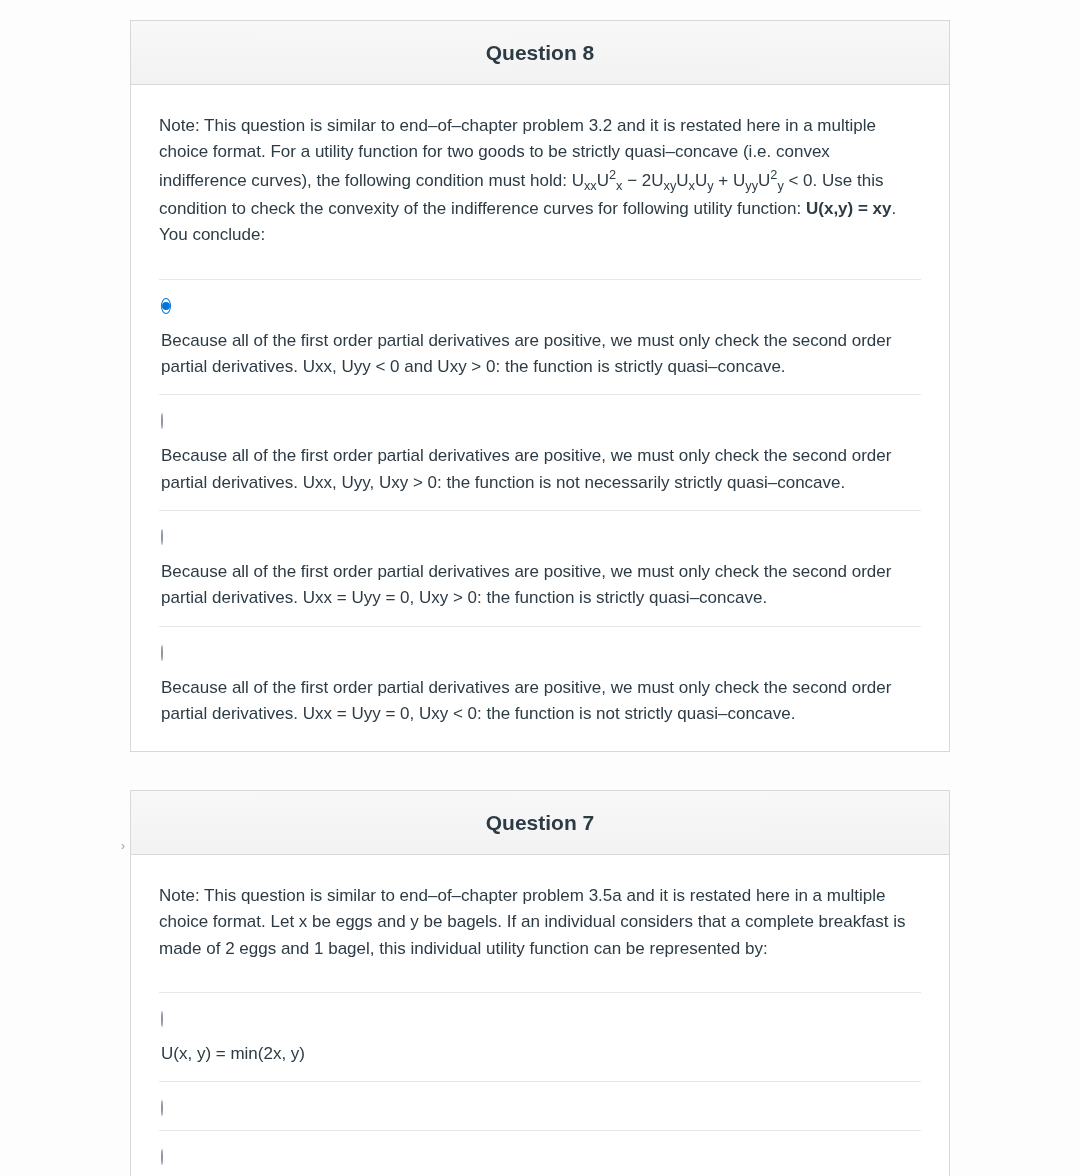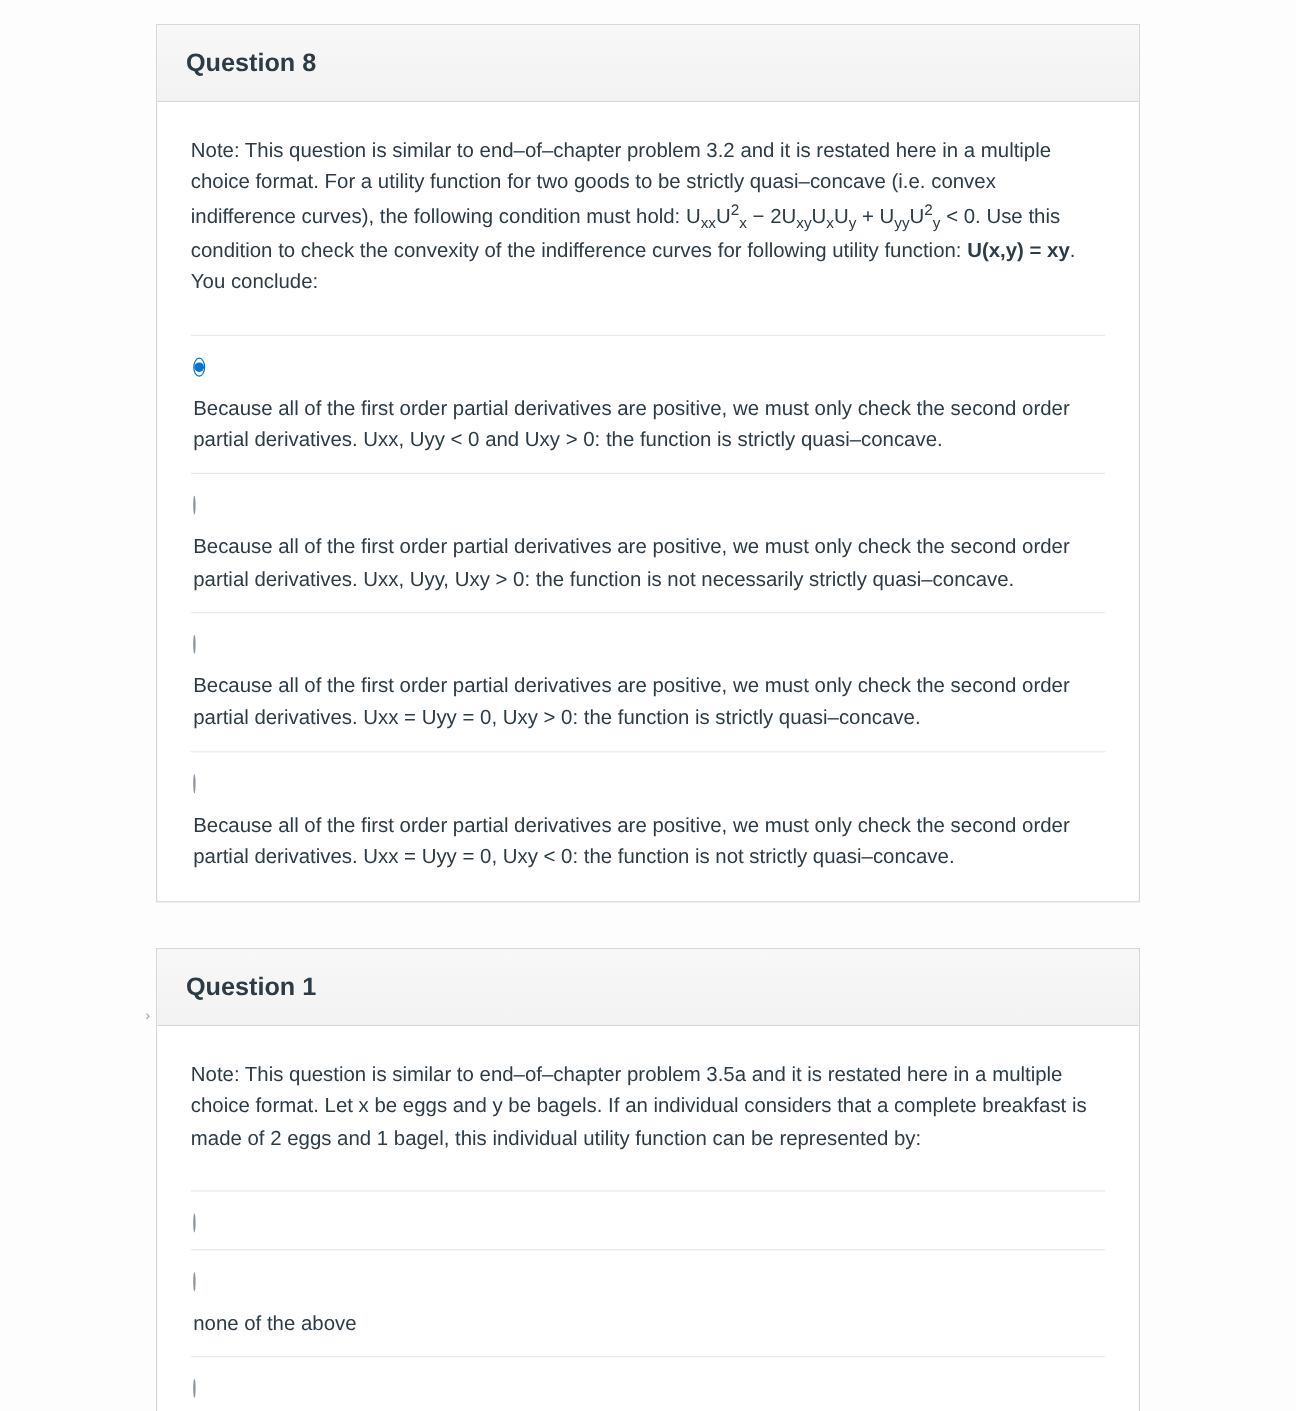--- a/index.html
+++ b/index.html
@@ -22,20 +22,21 @@
     margin-bottom: 38px;
     position: relative;
   }
   .question-header {
     background: linear-gradient(#f8f8f8,#f2f2f2);
     border-bottom: 1px solid #d6d9dc;
     padding: 16px 24px 14px 24px;
     font-weight: 700;
     font-size: 21px;
     color: #2d3b45;
+    text-align: center;
   }
   .question-body {
     padding: 28px 28px 10px 28px;
   }
   .prompt {
     margin-bottom: 30px;
   }
   .options {
     border-top: 1px solid #e6e8ea;
   }
@@ -120,24 +121,28 @@
         <span class="radio"></span>
         <span class="option-label">Because all of the first order partial derivatives are positive, we must only check the second order partial derivatives. Uxx = Uyy = 0, Uxy &lt; 0: the function is not strictly quasi–concave.</span>
       </label>
     </div>
   </div>
 </div>
 
 <div class="q2-wrap">
   <div class="handle">›</div>
   <div class="question-card">
-    <div class="question-header">Question 1</div>
+    <div class="question-header">Question 7</div>
     <div class="question-body">
       <div class="prompt">Note: This question is similar to end–of–chapter problem 3.5a and it is restated here in a multiple choice format. Let x be eggs and y be bagels. If an individual considers that a complete breakfast is made of 2 eggs and 1 bagel, this individual utility function can be represented by:</div>
       <div class="options">
+        <label class="option">
+          <span class="radio"></span>
+          <span class="option-label">U(x, y) = min(2x, y)</span>
+        </label>
         <label class="option">
           <span class="radio"></span>
         </label>
         <label class="option">
           <span class="radio"></span>
           <span class="option-label">none of the above</span>
         </label>
         <label class="option">
           <span class="radio"></span>
           <span class="option-label">U(x, y) = min(x, y)</span>

